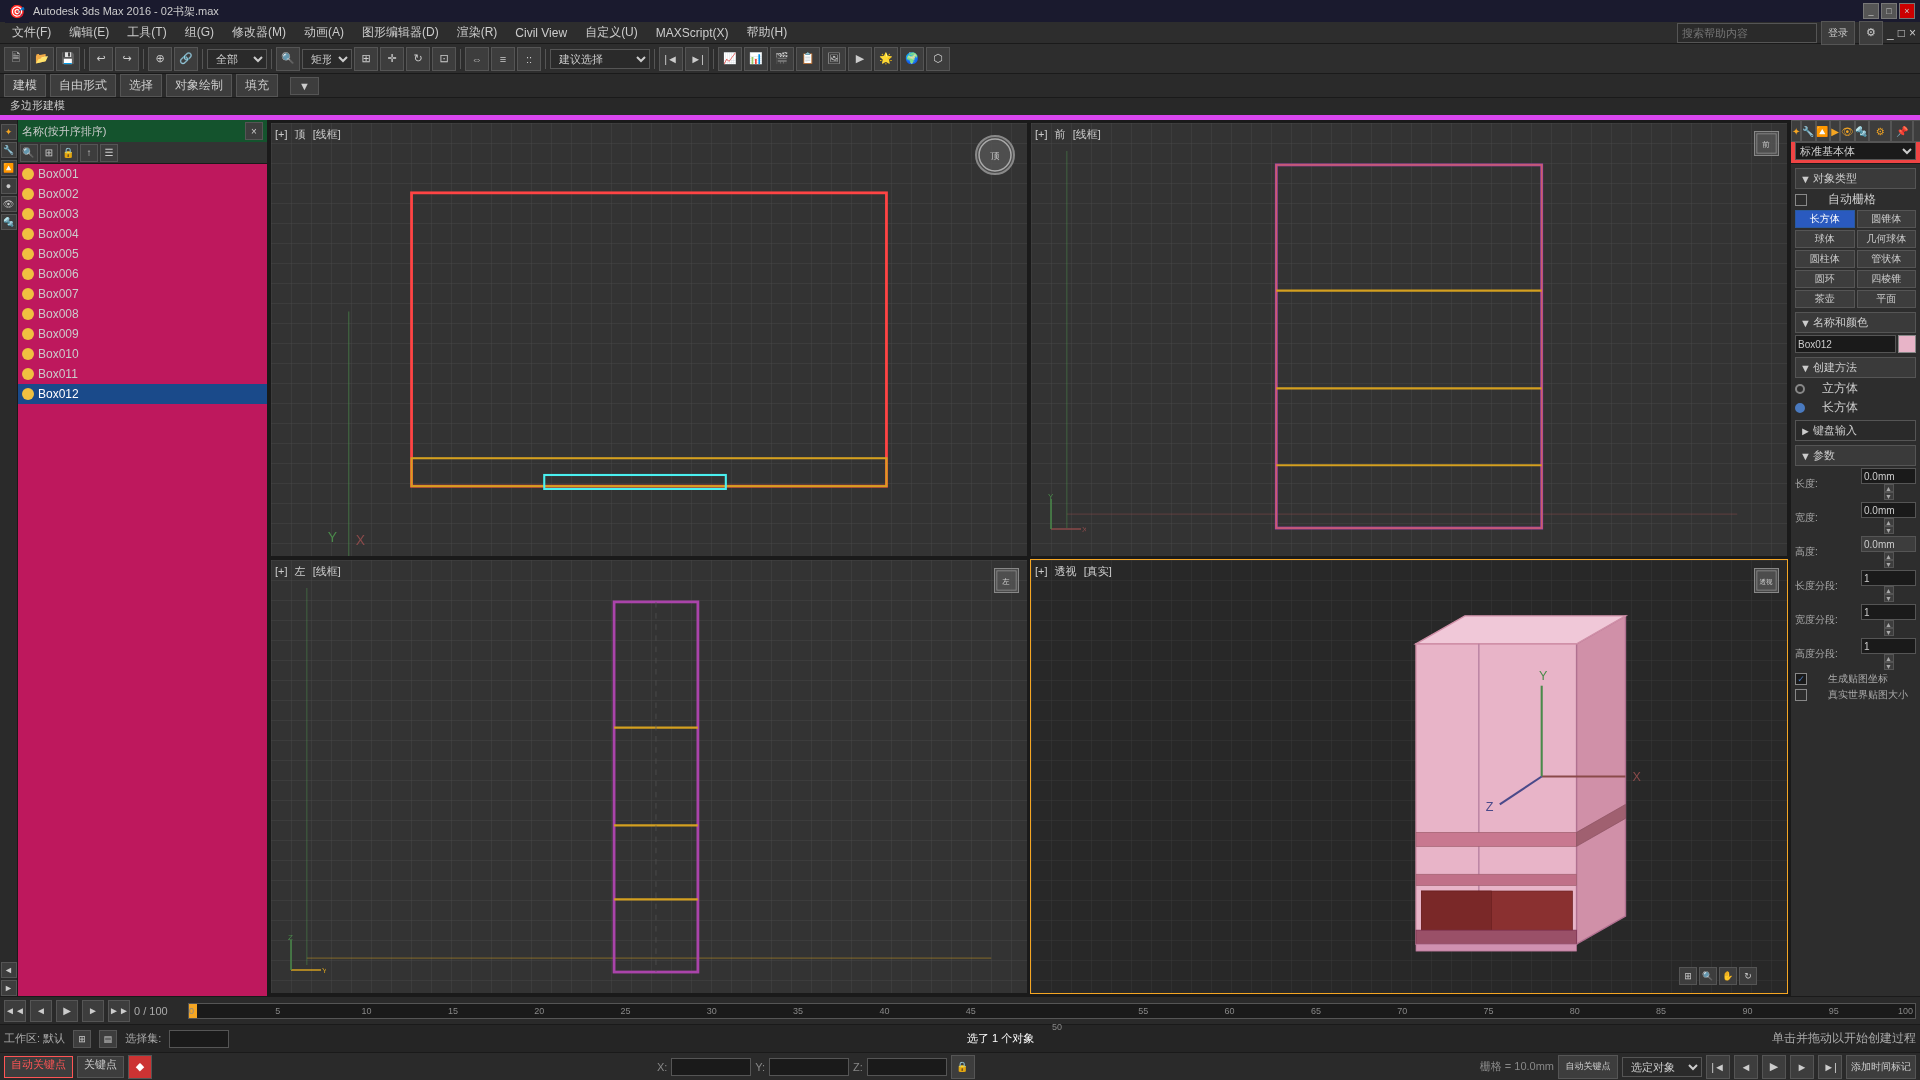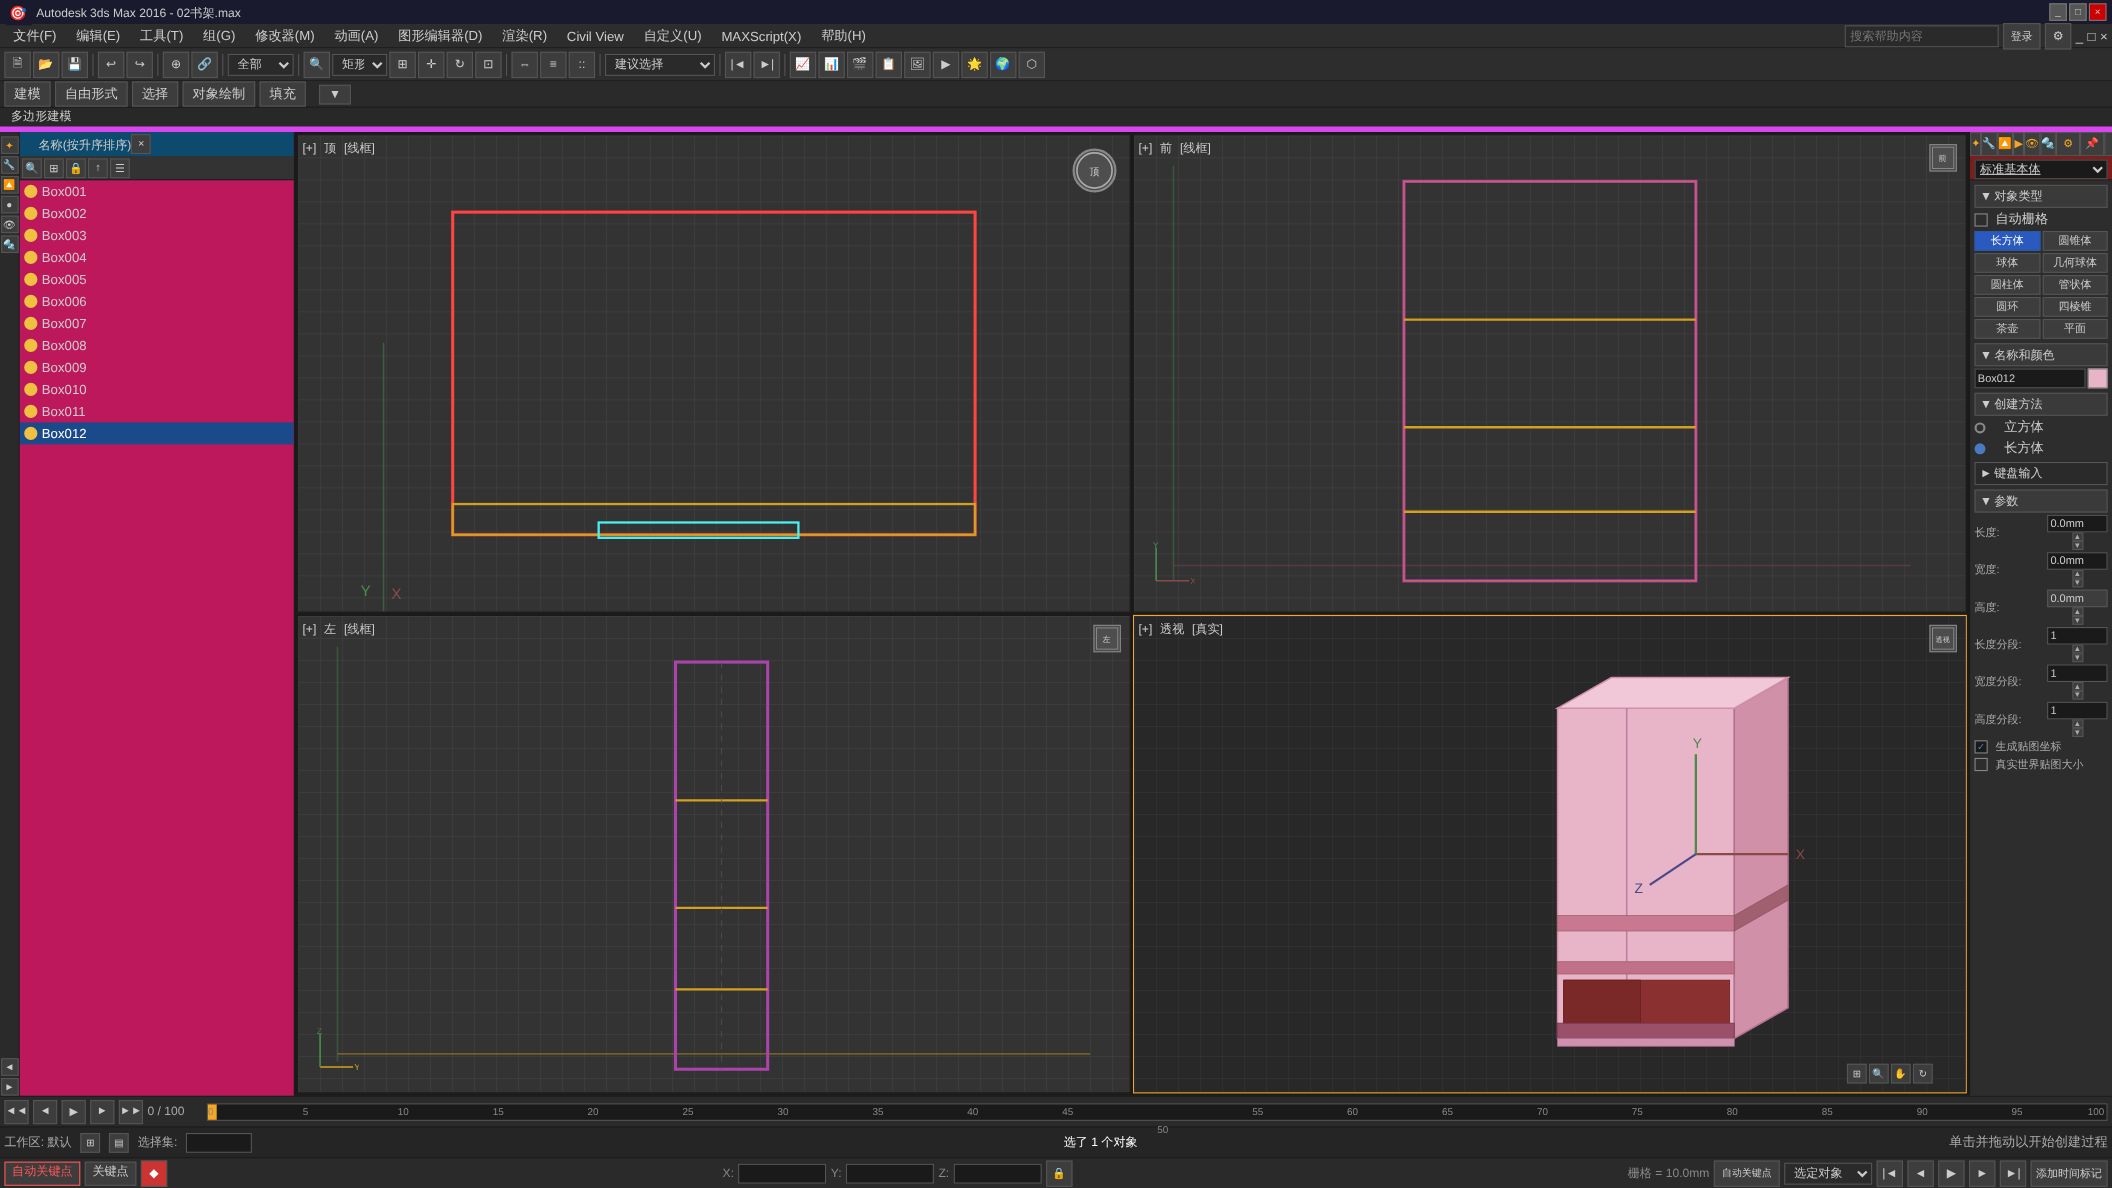--- a/index.html
+++ b/index.html
@@ -28,21 +28,21 @@
     .tb2-btn { padding: 2px 8px; font-size: 12px; color: #ccc; cursor: pointer; background: #3d3d3d; border: 1px solid #555; }
 
     
     #toolbar3 { width: 100%; height: 22px; background: #282828; display: flex; padding: 0 4px; gap: 2px; border-bottom: 5px solid #d946ef; }
 
     
     #main { display: flex; width: 100%; height: calc(1080px - 22px - 22px - 30px - 24px - 22px - 28px - 28px - 28px); }
 
     
     #left-panel { width: 250px; background: #2d2d2d; border-right: 1px solid #1a1a1a; display: flex; flex-direction: column; flex-shrink: 0; }
-    #left-panel-header { height: 22px; background: #0c4a6e; display: flex; align-items: center; padding: 0 17px; }
+    #left-panel-header { height: 22px; background: #14532d; display: flex; align-items: center; padding: 0 4px; justify-content: space-between; }
     #left-panel-header span { font-size: 11px; color: #ccc; }
     #left-panel-toolbar { height: 22px; background: #333; display: flex; align-items: center; padding: 0 2px; gap: 2px; border-bottom: 1px solid #1a1a1a; }
     .lp-btn { width: 18px; height: 18px; background: #3d3d3d; border: 1px solid #555; color: #ccc; font-size: 10px; cursor: pointer; display: flex; align-items: center; justify-content: center; }
     #object-list { flex: 1; overflow-y: auto; background: #be185d; }
     .obj-item { height: 20px; display: flex; align-items: center; padding: 0 4px; gap: 4px; cursor: pointer; font-size: 12px; color: #ccc; }
     .obj-item.selected { background: #1a4a8a; color: #fff; }
     .obj-item .obj-icon { width: 12px; height: 12px; border-radius: 50%; background: #4a8af0; flex-shrink: 0; }
     .obj-item .obj-icon.yellow { background: #f0c040; }
 
     
@@ -68,21 +68,21 @@
     .rp-section-header { background: #3a3a3a; padding: 2px 4px; font-size: 11px; color: #ccc; border: 1px solid #555; cursor: pointer; display: flex; align-items: center; gap: 2px; margin-bottom: 2px; }
     .rp-row { display: flex; align-items: center; gap: 2px; margin-bottom: 2px; }
     .rp-label { font-size: 10px; color: #aaa; white-space: nowrap; }
     .rp-btn { flex: 1; height: 18px; background: #4a7abf; border: 1px solid #2a5a9f; color: #fff; font-size: 10px; cursor: pointer; text-align: center; padding: 0 2px; display: flex; align-items: center; justify-content: center; }
     .rp-btn.active { background: #2a5abf; }
     .rp-btn.gray { background: #3d3d3d; border: 1px solid #555; color: #ccc; }
     .rp-name-input { width: 100%; height: 18px; background: #1a1a1a; border: 1px solid #555; color: #ccc; font-size: 10px; padding: 0 2px; }
     .rp-radio-row { display: flex; align-items: center; gap: 17px; margin-bottom: 2px; }
     .rp-radio { width: 10px; height: 10px; border-radius: 50%; border: 2px solid #888; background: transparent; cursor: pointer; }
     .rp-radio.checked { background: #4a7abf; border-color: #4a7abf; }
-    .rp-checkbox-row { display: flex; align-items: center; gap: 7px; margin-bottom: 2px; }
+    .rp-checkbox-row { display: flex; align-items: center; gap: 21px; margin-bottom: 2px; }
     .rp-checkbox { width: 12px; height: 12px; border: 1px solid #888; background: transparent; cursor: pointer; display: flex; align-items: center; justify-content: center; font-size: 9px; color: #4a7abf; }
     .rp-spinrow { display: flex; align-items: center; justify-content: space-between; margin-bottom: 2px; }
     .rp-spin { display: flex; align-items: center; flex-direction: column; }
     .rp-spin-input { width: 55px; height: 16px; background: #1a1a1a; border: 1px solid #555; color: #ccc; font-size: 10px; padding: 0 2px; }
     .rp-spin-arrows { display: flex; flex-direction: column; }
     .rp-spin-arrow { width: 10px; height: 8px; background: #3d3d3d; border: 1px solid #555; cursor: pointer; font-size: 7px; color: #aaa; display: flex; align-items: center; justify-content: center; }
 
     
     #timeline { height: 28px; background: #2a2a2a; border-top: 1px solid #1a1a1a; display: flex; align-items: center; padding: 0 4px; gap: 4px; }
     .tl-btn { width: 22px; height: 22px; background: #3d3d3d; border: 1px solid #555; color: #ccc; font-size: 10px; cursor: pointer; display: flex; align-items: center; justify-content: center; }
@@ -467,21 +467,21 @@
       <div class="rp-tab">👁</div>
       <div class="rp-tab">🔩</div>
       <div style="margin-left:auto;display:flex;">
         <div class="rp-tab">⚙</div>
         <div class="rp-tab">📌</div>
         <div class="rp-tab">≡</div>
 
       </div>
     </div>
 
-    <div style="height:22px;background:#7f1d1d;border-bottom:1px solid #1a1a1a;display:flex;align-items:flex-end;padding:0 4px;text-decoration:underline;">
+    <div style="height:22px;background:#ef4444;border-bottom:1px solid #1a1a1a;display:flex;align-items:flex-start;padding:0 4px;">
       <select style="height:18px;background:#1a1a1a;border:1px solid #555;color:#ccc;font-size:11px;width:100%;">
         <option>标准基本体</option>
       </select>
     </div>
     <div class="rp-content">
 
       <div class="rp-section">
         <div class="rp-section-header">
           <span>▼</span>
           <span>对象类型</span>

